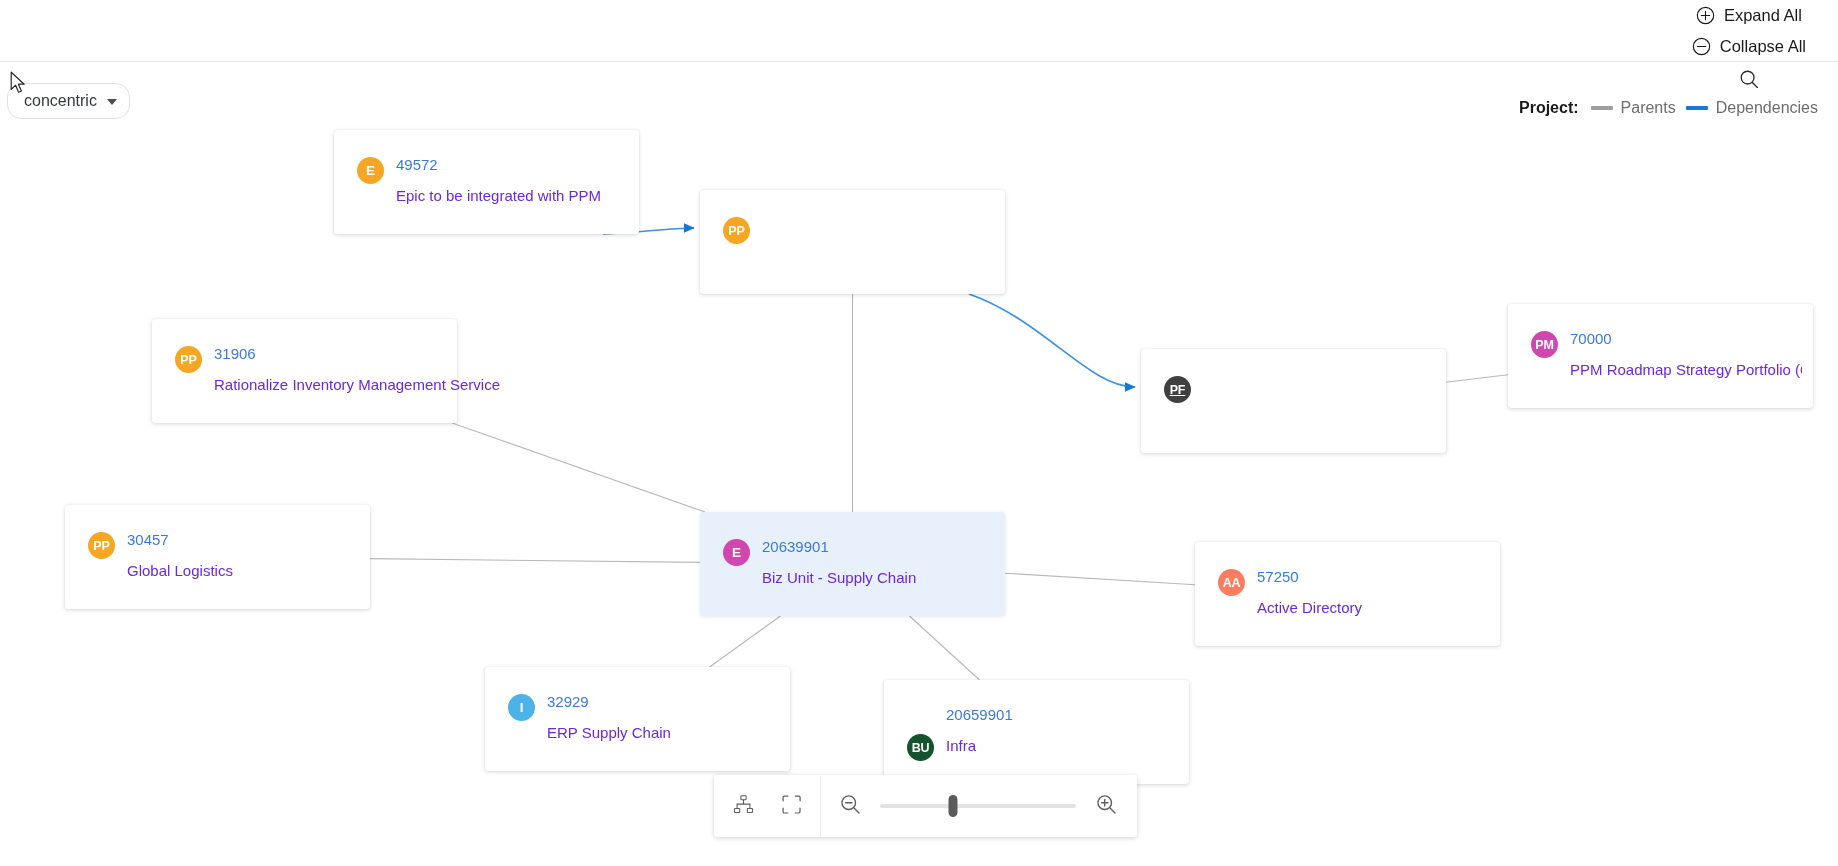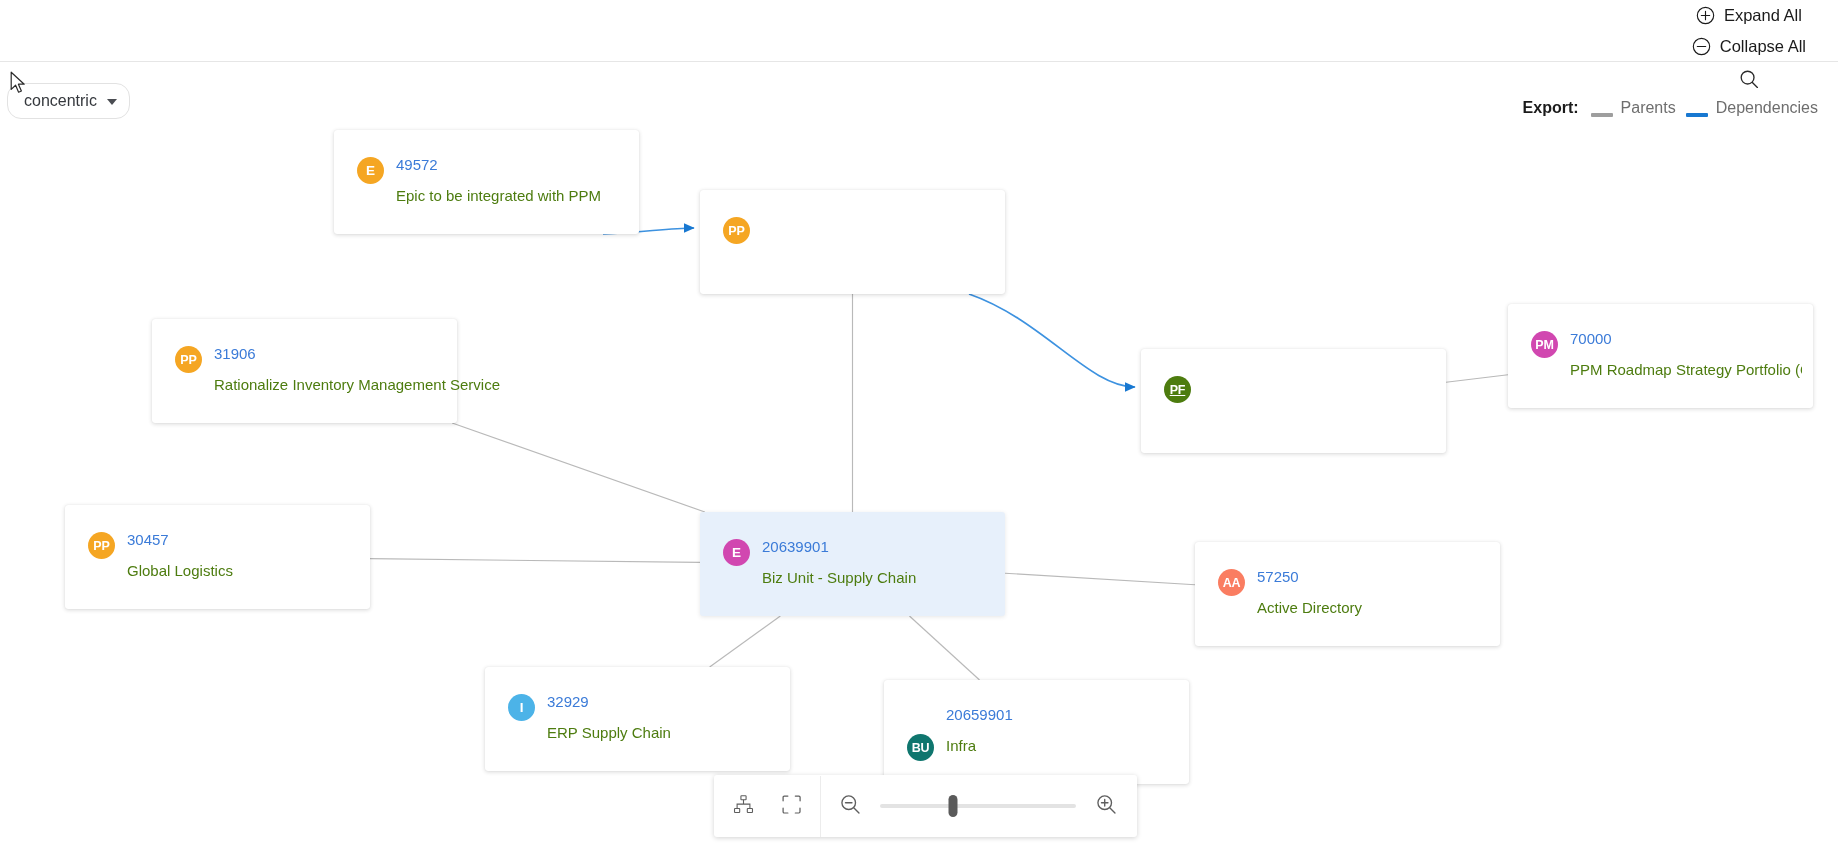--- a/index.html
+++ b/index.html
@@ -100,21 +100,21 @@
     right: 20px;
     top: 99px;
     display: flex;
     align-items: center;
     gap: 10px;
     font-size: 16px;
     z-index: 30;
     white-space: nowrap;
   }
   .legend-title { font-weight: bold; color: #1b1b1b; margin-right: 2px; }
-  .legend-item { display: flex; align-items: flex-end; gap: 8px; color: #6e6e6e; }
+  .legend-item { display: flex; align-items: center; gap: 8px; color: #6e6e6e; }
   .legend-swatch { width: 22px; height: 4px; border-radius: 1px; display: block; }
 
   
   .canvas {
     position: absolute;
     left: 0; top: 62px;
     width: 1838px;
     height: 804px;
     overflow: hidden;
   }
@@ -164,21 +164,21 @@
   }
   .badge.single { font-size: 13.5px; }
   .node-text { display: flex; flex-direction: column; gap: 14px; }
   .node-id {
     color: #3b7bd8;
     font-size: 15px;
     line-height: 17px;
     cursor: pointer;
   }
   .node-title {
-    color: #4d7c0f;
+    color: #6d28d9;
     font-size: 15px;
     line-height: 17px;
   }
   .node.clipped .node-title {
     max-width: 232px;
     overflow: hidden;
     text-overflow: clip;
     display: block;
   }
 
@@ -269,21 +269,21 @@
 
   </div>
 </div>
 
 <div class="layout-select">
   <span>concentric</span>
   <span class="caret"></span>
 </div>
 
 <div class="legend">
-  <span class="legend-title">Export:</span>
+  <span class="legend-title">Project:</span>
   <span class="legend-item">
     <span class="legend-swatch" style="background:#9e9e9e"></span>
     <span>Parents</span>
   </span>
   <span class="legend-item">
     <span class="legend-swatch" style="background:#1878d1"></span>
     <span>Dependencies</span>
   </span>
 </div>
 
@@ -327,21 +327,21 @@
         <div class="node-body">
           <span class="badge" style="background: rgb(245, 166, 35);">PP</span>
           <div class="node-text">
             <span class="node-id">31906</span>
             <span class="node-title">Rationalize Inventory Management Service</span>
           </div>
         </div>
       </div>
       <div class="node" style="left: 1141px; top: 287px; width: 305px; height: 104px;">
         <div class="node-body">
-          <span class="badge" style="background: #4d7c0f; text-decoration: underline;">PF</span>
+          <span class="badge" style="background: #404040; text-decoration: underline;">PF</span>
         </div>
       </div>
       <div class="node clipped" style="left: 1508px; top: 242px; width: 305px; height: 104px;">
         <div class="node-body">
           <span class="badge" style="background: rgb(209, 71, 176);">PM</span>
           <div class="node-text">
             <span class="node-id">70000</span>
             <span class="node-title">PPM Roadmap Strategy Portfolio (Official B</span>
           </div>
         </div>
@@ -377,21 +377,21 @@
         <div class="node-body">
           <span class="badge single" style="background: rgb(76, 179, 232);">I</span>
           <div class="node-text">
             <span class="node-id">32929</span>
             <span class="node-title">ERP Supply Chain</span>
           </div>
         </div>
       </div>
       <div class="node" style="left: 884px; top: 618px; width: 305px; height: 104px;">
         <div class="node-body">
-          <span class="badge" style="background: #0f766e; margin-top: 28px;">BU</span>
+          <span class="badge" style="background: #14532d; margin-top: 28px;">BU</span>
           <div class="node-text">
             <span class="node-id">20659901</span>
             <span class="node-title">Infra</span>
           </div>
         </div>
       </div>
     </div>
 </div>
 
 <div class="toolbar">

